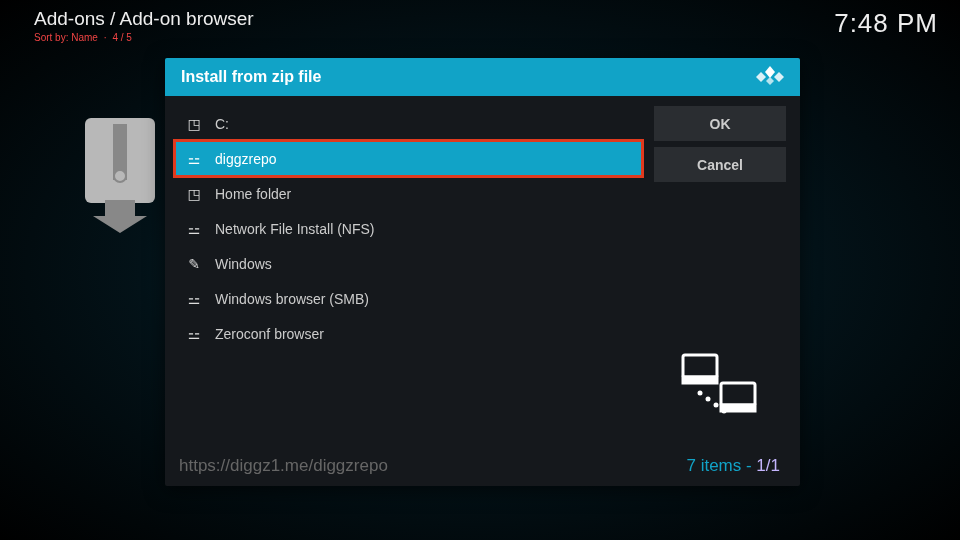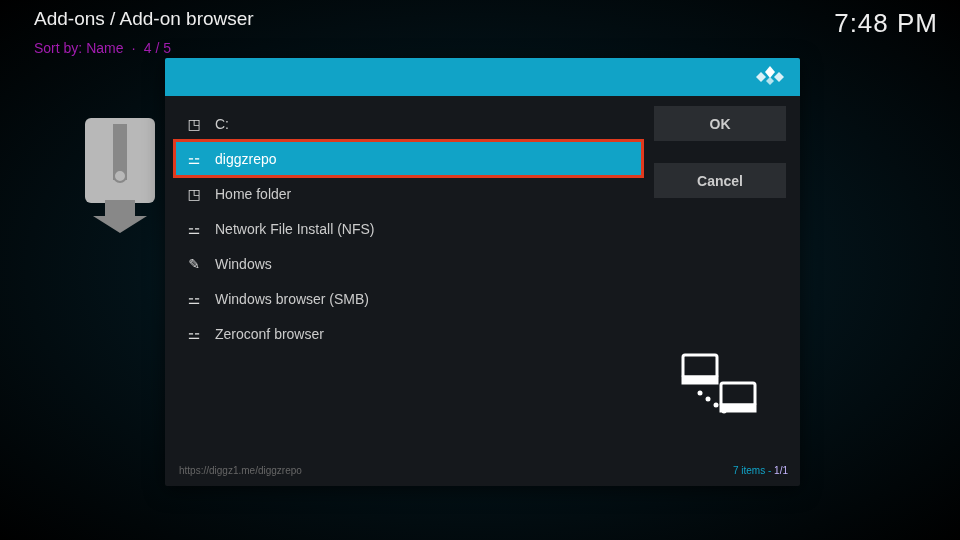--- a/index.html
+++ b/index.html
@@ -1,38 +1,38 @@
 <!DOCTYPE html>
 <html><head>
 <meta charset="utf-8">
 <style>
 *{margin:0;padding:0;box-sizing:border-box;font-family:Arial,sans-serif}
 body{width:960px;height:540px;background:radial-gradient(ellipse at center,#0a3540 0%,#031218 50%,#000 100%);overflow:hidden;position:relative}
 .header{position:absolute;top:8px;left:34px;color:#fff}
 .breadcrumb{font-size:19px;font-weight:400;color:#eee}
-.sortline{font-size:14px;color:#a21caf;margin-top:10px}
+.sortline{font-size:10px;color:#ef4444;margin-top:2px}
 .clock{position:absolute;top:8px;right:22px;font-size:26px;color:#eee;font-weight:400;letter-spacing:1px}
 .zip-icon{position:absolute;left:85px;top:118px;width:85px;height:115px}
 .zip-icon svg{width:100%;height:100%}
 .dialog{position:absolute;left:165px;top:58px;width:635px;height:428px;background:#15181c;border-radius:2px;overflow:hidden;box-shadow:0 4px 20px rgba(0,0,0,.6)}
 .dialog-header{height:38px;background:#11a3c7;display:flex;align-items:center;padding:0 16px;color:#fff;font-size:16px;font-weight:bold}
 .dialog-header .logo{margin-left:auto}
 .logo svg{width:28px;height:22px}
 .body{display:flex;padding:10px 12px 0 10px;height:350px}
 .list{width:467px}
 .item{height:35px;display:flex;align-items:center;padding:0 12px;color:#ccc;font-size:14px;gap:14px;cursor:pointer}
 .item.selected{background:#11a3c7;color:#fff}
 .item.highlighted{outline:3px solid #e03a1e;outline-offset:-1px}
 .item .icn{width:14px;display:flex;justify-content:center;color:#ddd}
 .item.selected .icn{color:#fff}
 .buttons{width:132px;margin-left:12px}
-.btn{height:35px;background:#2a2d31;color:#ccc;display:flex;align-items:center;justify-content:center;font-size:14px;margin-bottom:22px;cursor:pointer;font-weight:bold}
+.btn{height:35px;background:#2a2d31;color:#ccc;display:flex;align-items:center;justify-content:center;font-size:14px;margin-bottom:6px;cursor:pointer;font-weight:bold}
 .preview{position:absolute;right:22px;bottom:52px;width:120px;height:100px;display:flex;align-items:center;justify-content:center}
 .preview svg{width:90px;height:70px}
-.footer{position:absolute;bottom:10px;left:14px;right:12px;font-size:10px;display:flex;color:#666}
+.footer{position:absolute;bottom:10px;left:14px;right:20px;font-size:17px;display:flex;color:#666}
 .footer .path{color:#666}
 .footer .count{margin-left:auto;color:#11a3c7}
 .footer .page{color:#c4b5fd}
 </style>
 </head>
 <body>
 
 <div class="header">
   <div class="breadcrumb">Add-ons / Add-on browser</div>
   <div class="sortline">
@@ -53,20 +53,21 @@
         <rect x="31" y="32" width="8" height="4"></rect>
         <rect x="31" y="40" width="8" height="4"></rect>
       </g>
       <circle cx="35" cy="58" r="6" fill="#b8b8b8" stroke="#888" stroke-width="2"></circle>
       <path d="M20 82 L50 82 L50 98 L62 98 L35 115 L8 98 L20 98 Z" fill="#888"></path>
     </svg>
 </div>
 
 <div class="dialog">
   <div class="dialog-header">
+    <span>Install from zip file</span>
     <span class="logo">
       <svg viewBox="0 0 28 22">
           <g fill="#fff">
             <path d="M14 2 L19 8 L14 14 L9 8 Z"></path>
             <path d="M5 8 L10 13 L5 18 L0 13 Z" opacity=".85"></path>
             <path d="M23 8 L28 13 L23 18 L18 13 Z" opacity=".85"></path>
             <path d="M14 13 L18 17 L14 21 L10 17 Z" opacity=".7"></path>
           </g>
         </svg>
     </span>

